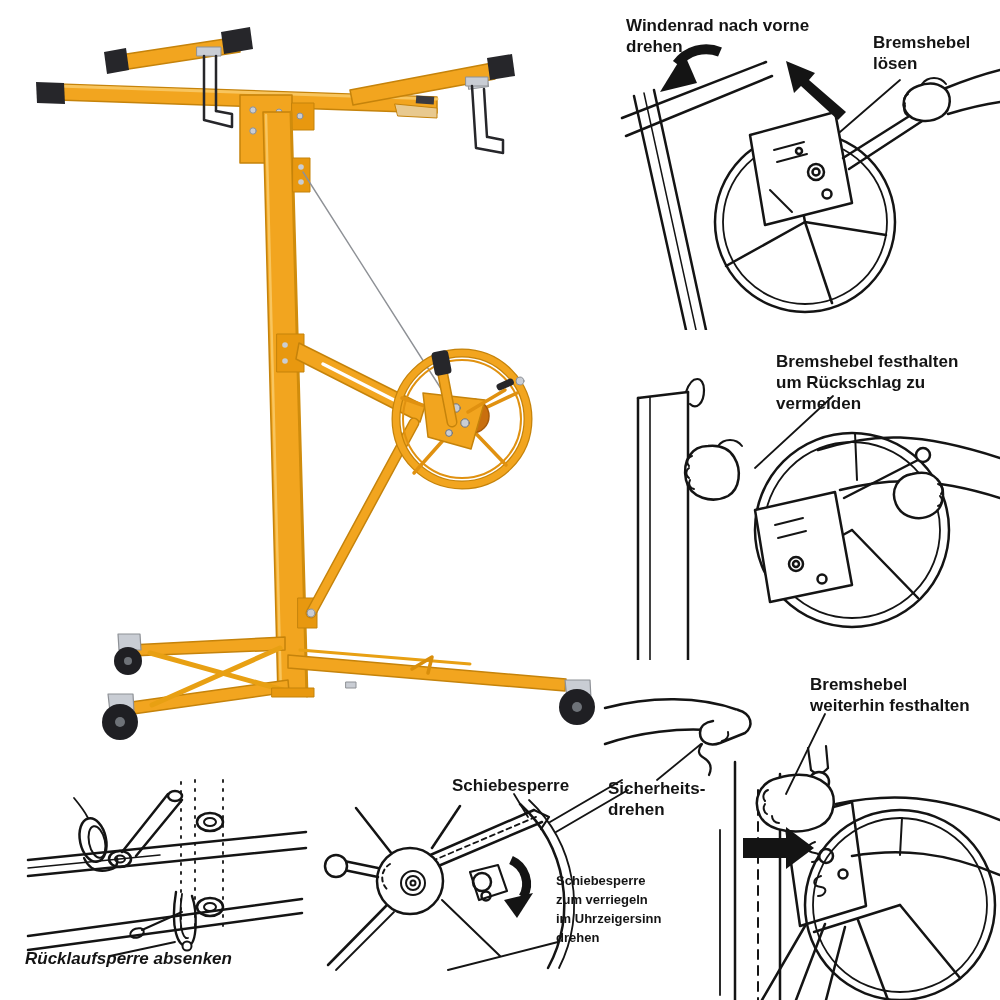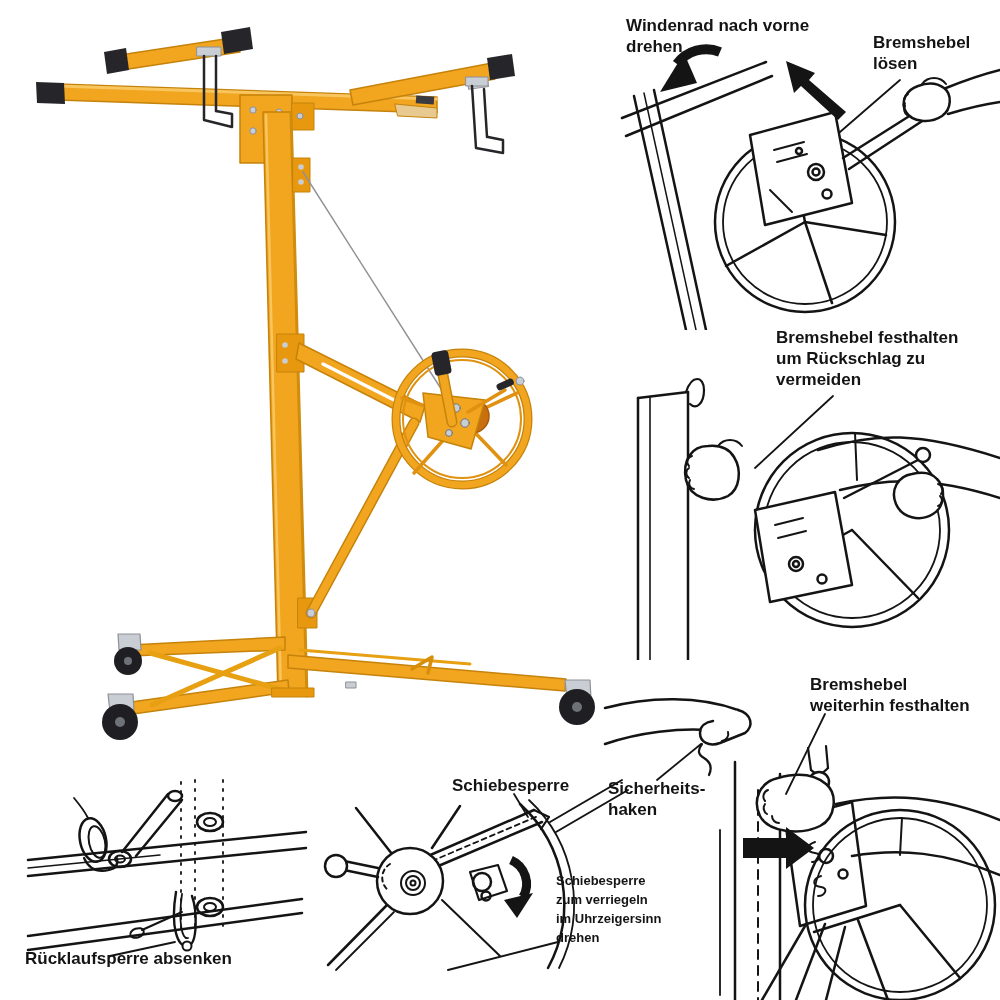--- a/index.html
+++ b/index.html
@@ -370,32 +370,32 @@
       <polygon points="184,140 213,133 197,158" fill="#141414"></polygon>
     </g>
   </svg>
 
   <div class="lbl" style="left:626px;top:15px;width:220px;">Windenrad nach vorne
 drehen</div>
 
   <div class="lbl" style="left:873px;top:32px;width:120px;">Bremshebel
 lösen</div>
 
-  <div class="lbl" style="left:776px;top:327px;width:215px;">Bremshebel festhalten
+  <div class="lbl" style="left:776px;top:351px;width:215px;">Bremshebel festhalten
 um Rückschlag zu
 vermeiden</div>
 
   <div class="lbl" style="left:810px;top:674px;width:185px;">Bremshebel
 weiterhin festhalten</div>
 
   <div class="lbl" style="left:608px;top:778px;width:120px;">Sicherheits-
-haken</div>
-
-
-  <div class="lbl" style="left:25px;top:948px;width:240px;">Rücklaufsperre absenken</div>
+drehen</div>
+
+
+  <div class="lbl" style="left:25px;top:948px;width:240px;font-style:italic;">Rücklaufsperre absenken</div>
 
   <div class="lbl" style="left:452px;top:775px;width:140px;">Schiebesperre</div>
 
   <div class="lbl lbl-small" style="left:556px;top:871px;width:110px;">Schiebesperre
 zum verriegeln
 im Uhrzeigersinn
 drehen</div>
 
 </div>
 

